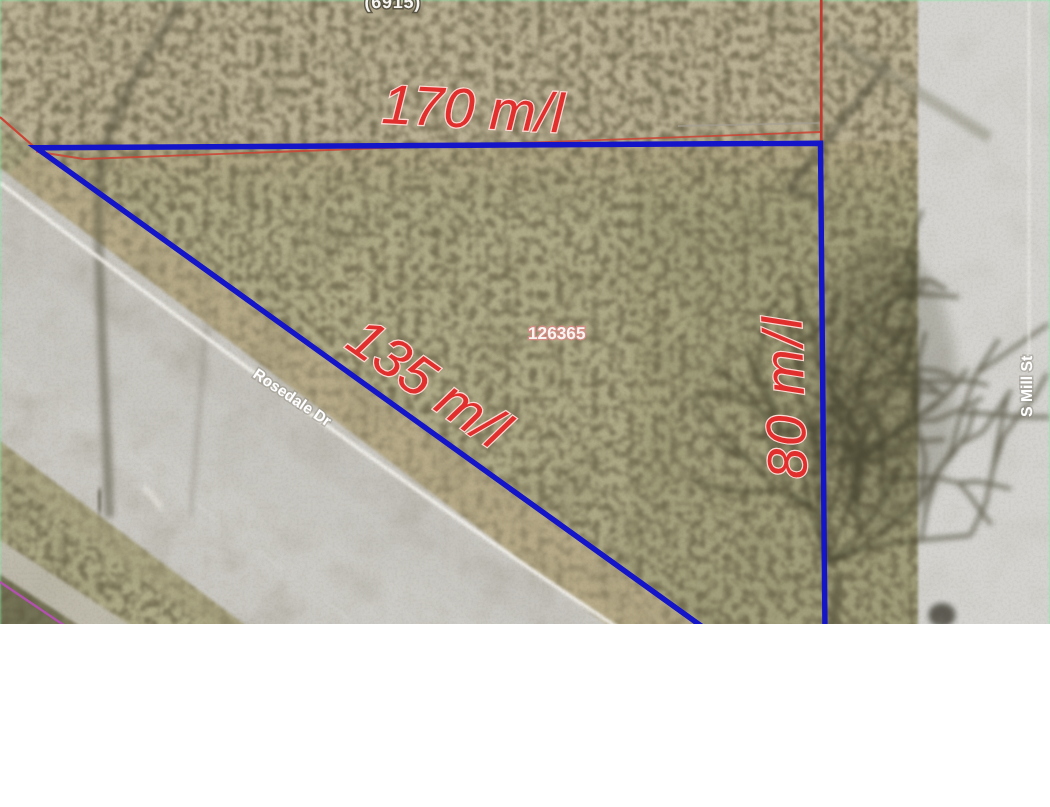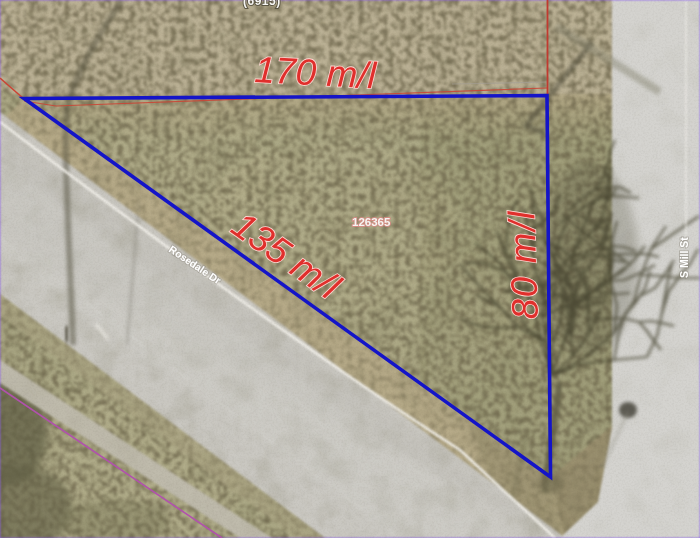--- a/index.html
+++ b/index.html
@@ -1,17 +1,17 @@
 <!DOCTYPE html>
 <html><head>
 <meta charset="utf-8">
 <style>
   html,body{margin:0;padding:0;}
   body{width:700px;height:538px;overflow:hidden;font-family:"Liberation Sans",sans-serif;}
-  #wrap{position:relative;width:700px;height:538px;background:#8b5cf6;overflow:hidden;}
+  #wrap{position:relative;width:700px;height:416px;background:#86efac;overflow:hidden;}
   svg{position:absolute;left:0;top:0;}
   #photo{filter:blur(1.1px);}
 </style>
 </head>
 <body>
 <div id="wrap">
 
 <svg id="photo" width="700" height="538" viewBox="0 0 700 538">
 <defs>
   <filter id="mottle" x="0" y="0" width="700" height="538" filterUnits="userSpaceOnUse" color-interpolation-filters="sRGB">

